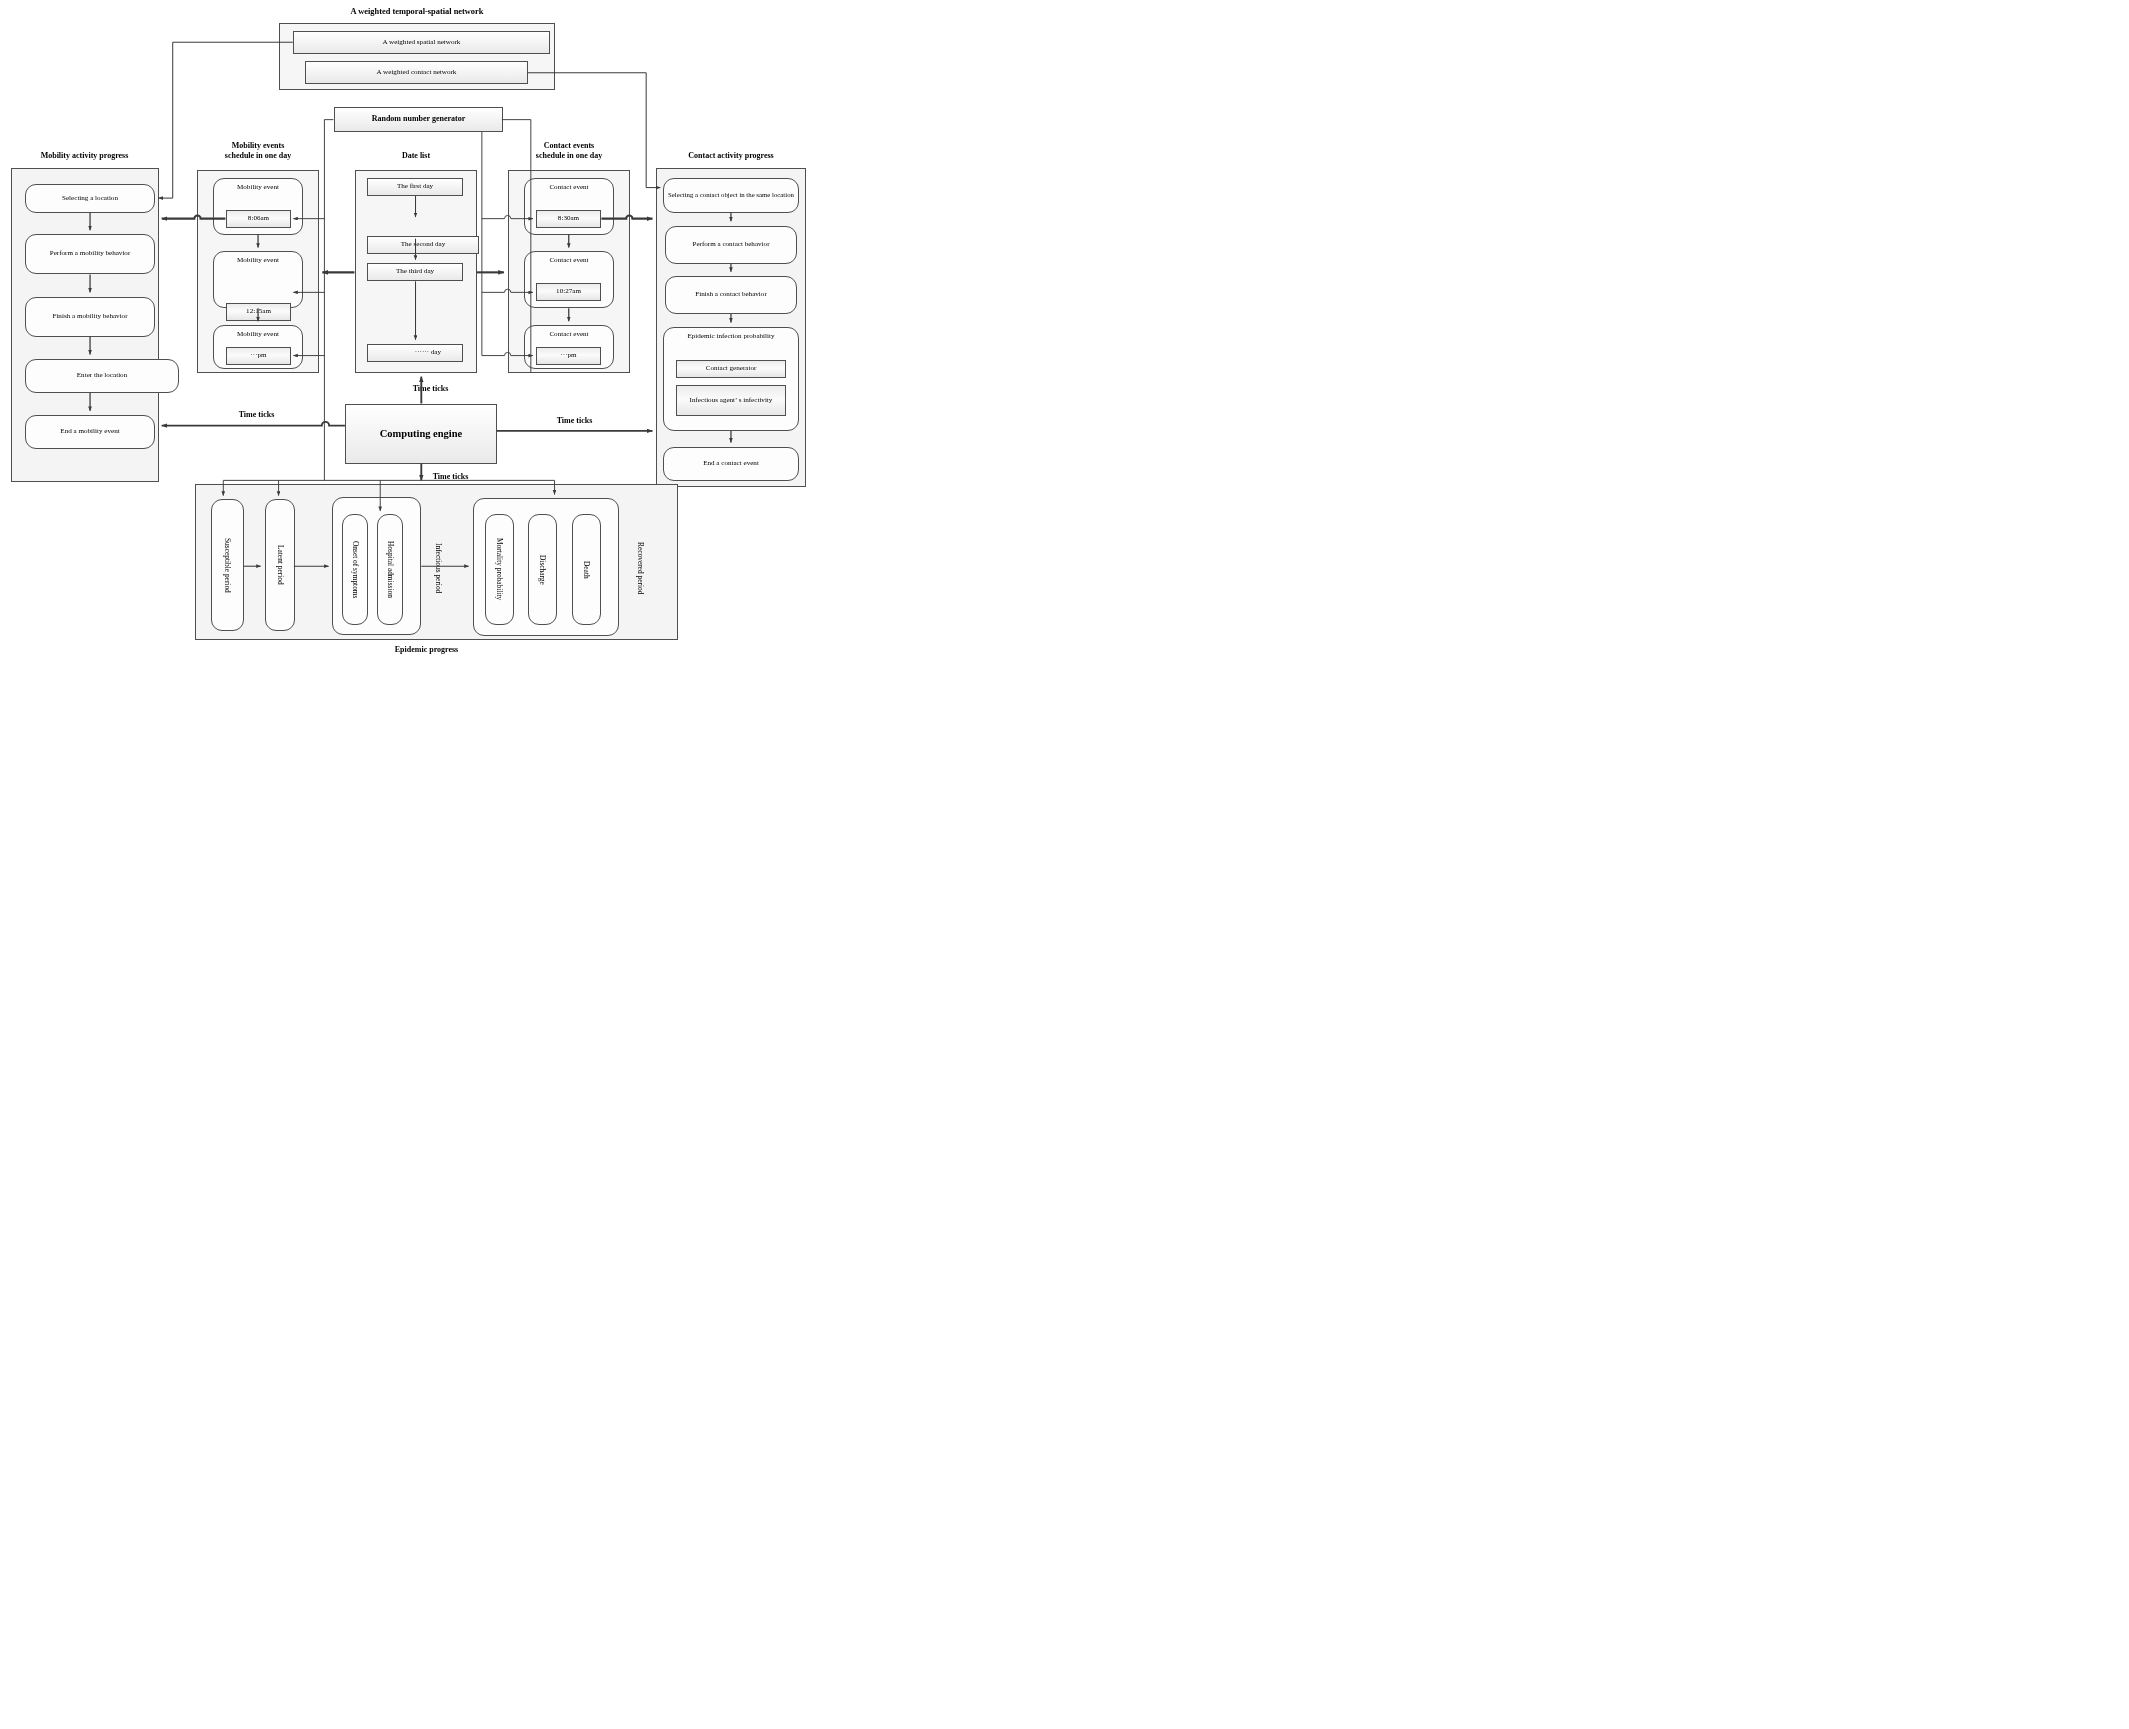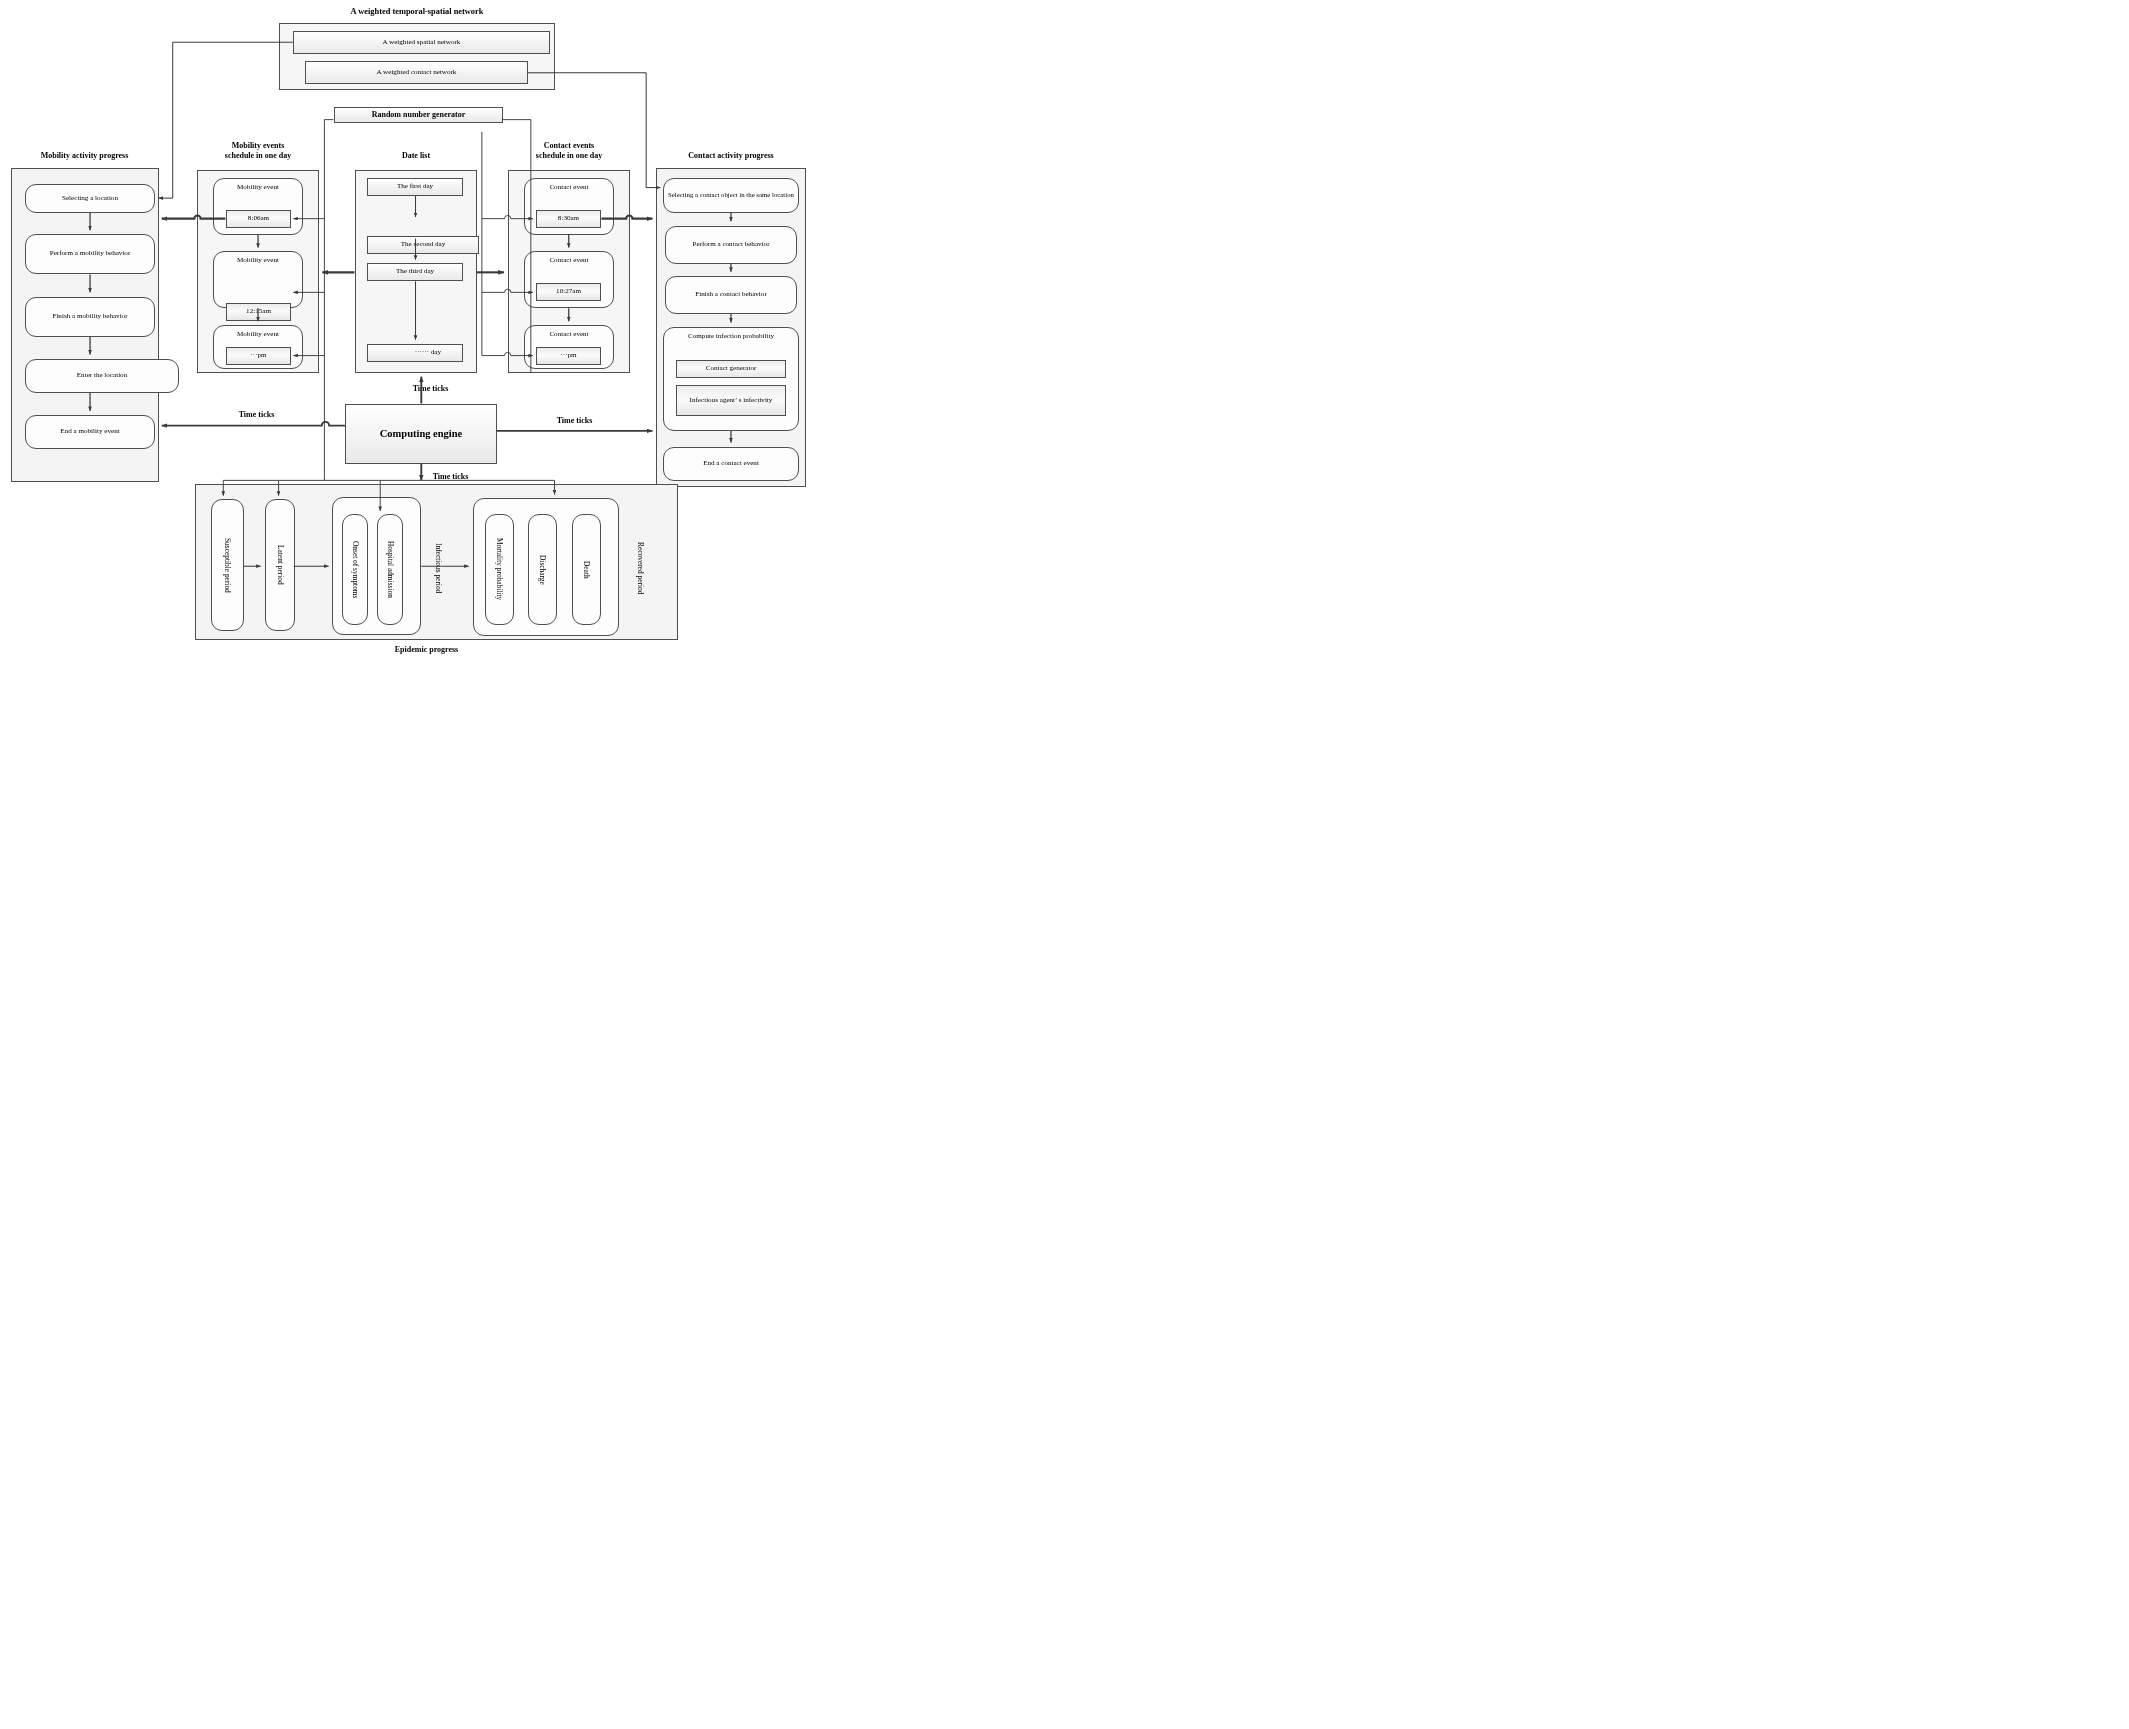--- a/index.html
+++ b/index.html
@@ -21,21 +21,21 @@
 </head>
 <body>
 
 <div id="canvas">
 
   <div class="abs sec-title" style="left:279px;top:7.4px;width:276px;font-size:8.4px;">A weighted temporal-spatial network</div>
   <div class="abs group" style="left:279px;top:23px;width:276px;height:67px;border-width:1.6px;"></div>
   <div class="abs box" style="left:293px;top:31px;width:257px;height:23px;">A weighted spatial network</div>
   <div class="abs box" style="left:305px;top:61px;width:223px;height:23px;">A weighted contact network</div>
 
-  <div class="abs box" style="left:334px;top:107px;width:169px;height:16px;font-weight:bold;font-size:8px;border-width:1.6px;">Random number generator</div>
+  <div class="abs box" style="left:334px;top:107px;width:169px;height:25px;font-weight:bold;font-size:8px;border-width:1.6px;">Random number generator</div>
 
   <div class="abs sec-title" style="left:10.5px;top:151px;width:148px;">Mobility activity progress</div>
   <div class="abs panel" style="left:10.5px;top:168px;width:148px;height:314px;"></div>
   <div class="abs box plain" style="left:25px;top:184px;width:130px;height:29px;">Selecting a location</div>
   <div class="abs box plain" style="left:25px;top:234px;width:130px;height:40px;">Perform a mobility behavior</div>
   <div class="abs box plain" style="left:25px;top:297px;width:130px;height:40px;">Finish a mobility behavior</div>
   <div class="abs box plain" style="left:25px;top:359px;width:154px;height:34px;">Enter the location</div>
   <div class="abs box plain" style="left:25px;top:415px;width:130px;height:34px;">End a mobility event</div>
 
   <div class="abs sec-title" style="left:197px;top:141px;width:122px;">
@@ -87,21 +87,21 @@
   </div>
   <div class="abs box shade" style="left:536px;top:347px;width:65px;height:18px;">···pm</div>
 
   <div class="abs sec-title" style="left:656px;top:151px;width:150px;">Contact activity progress</div>
   <div class="abs panel" style="left:656px;top:168px;width:150px;height:319px;"></div>
   <div class="abs box plain" style="left:663px;top:178px;width:136px;height:35px;font-size:6.8px;">Selecting a contact object in the same location</div>
   <div class="abs box plain" style="left:665px;top:226px;width:132px;height:38px;">Perform a contact behavior</div>
   <div class="abs box plain" style="left:665px;top:276px;width:132px;height:38px;">Finish a contact behavior</div>
 
   <div class="abs group plain" style="left:663px;top:327px;width:136px;height:104px;">
-    <div style="font-size:7.1px;text-align:center;padding-top:3.7px;line-height:1.3;">Compute infection probability</div>
+    <div style="font-size:7.1px;text-align:center;padding-top:3.7px;line-height:1.3;">Epidemic infection probability</div>
   </div>
   <div class="abs box shade" style="left:676px;top:360px;width:110px;height:18px;">Contact generator</div>
   <div class="abs box shade" style="left:676px;top:385px;width:110px;height:31px;">Infectious agent’ s infectivity</div>
 
   <div class="abs box plain" style="left:663px;top:447px;width:136px;height:34px;">End a contact event</div>
 
   <div class="abs box" style="left:345px;top:404px;width:152px;height:60px;font-weight:bold;font-size:10.5px;border-width:1.6px;">Computing engine</div>
   <div class="abs sec-title" style="left:399px;top:384px;width:63px;">Time ticks</div>
   <div class="abs sec-title" style="left:225px;top:410px;width:63px;">Time ticks</div>
   <div class="abs sec-title" style="left:543px;top:416px;width:63px;">Time ticks</div>

